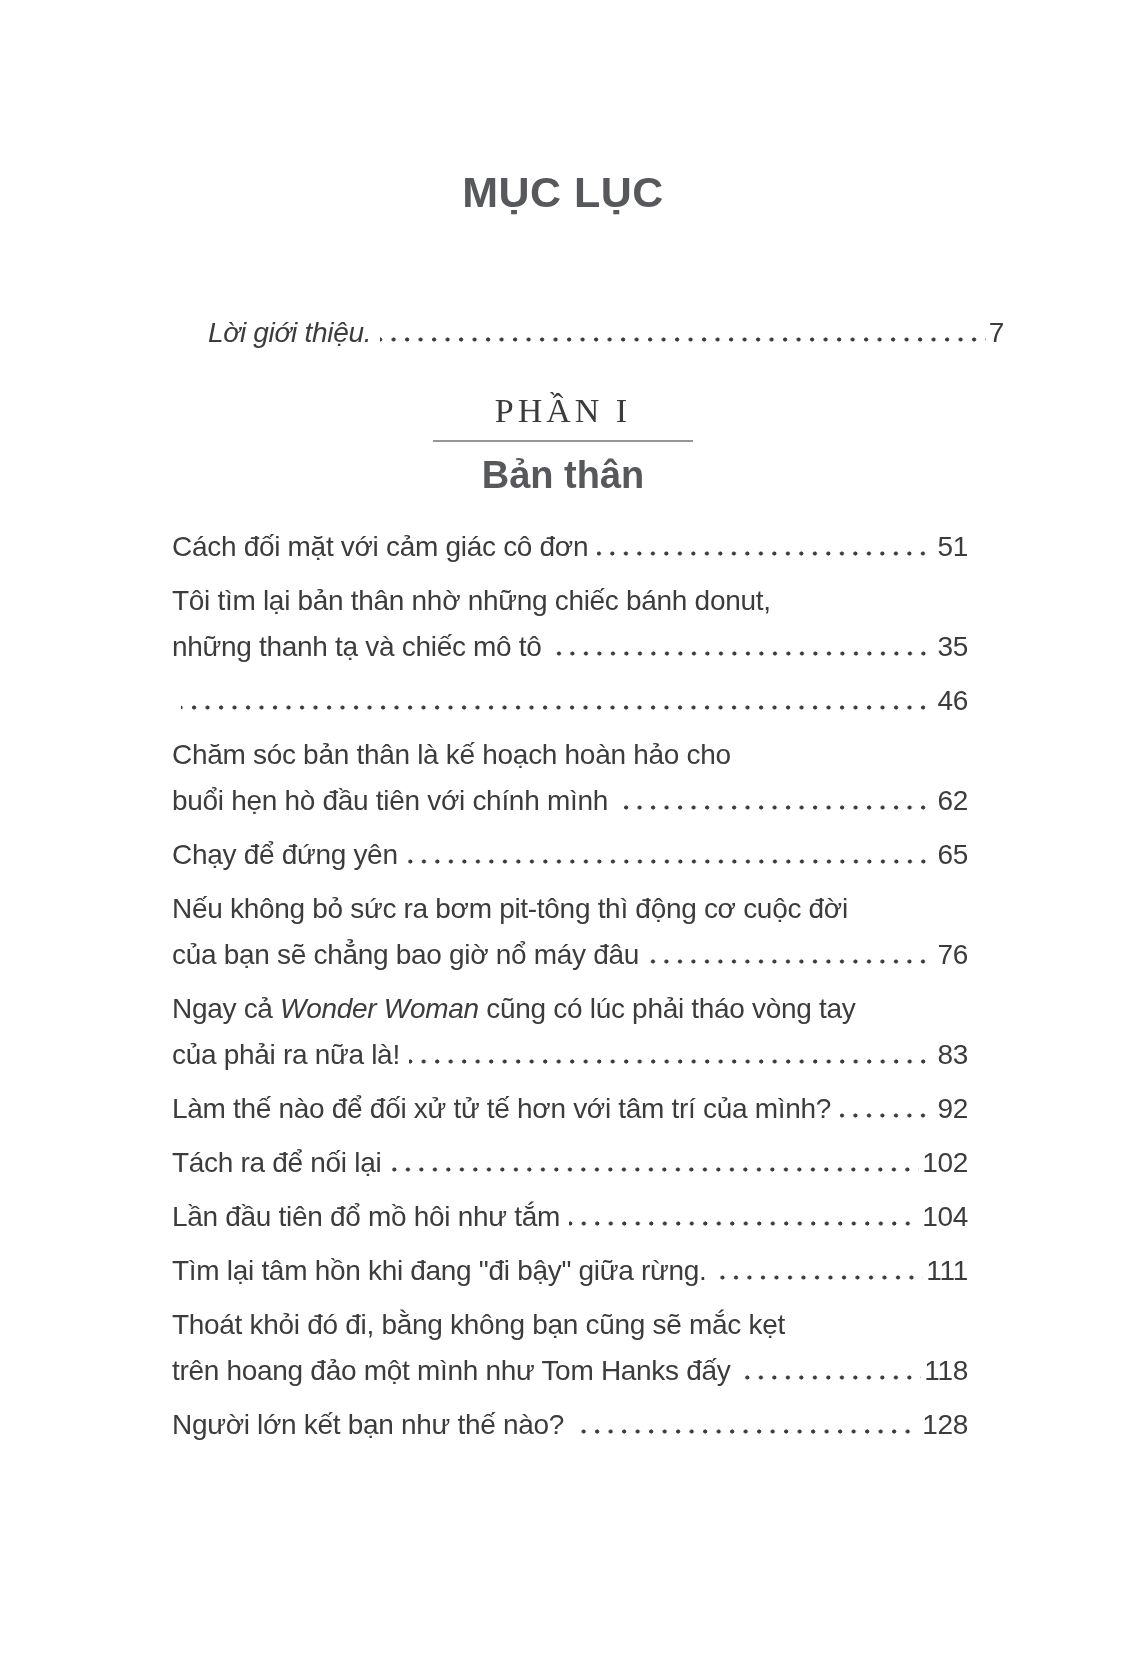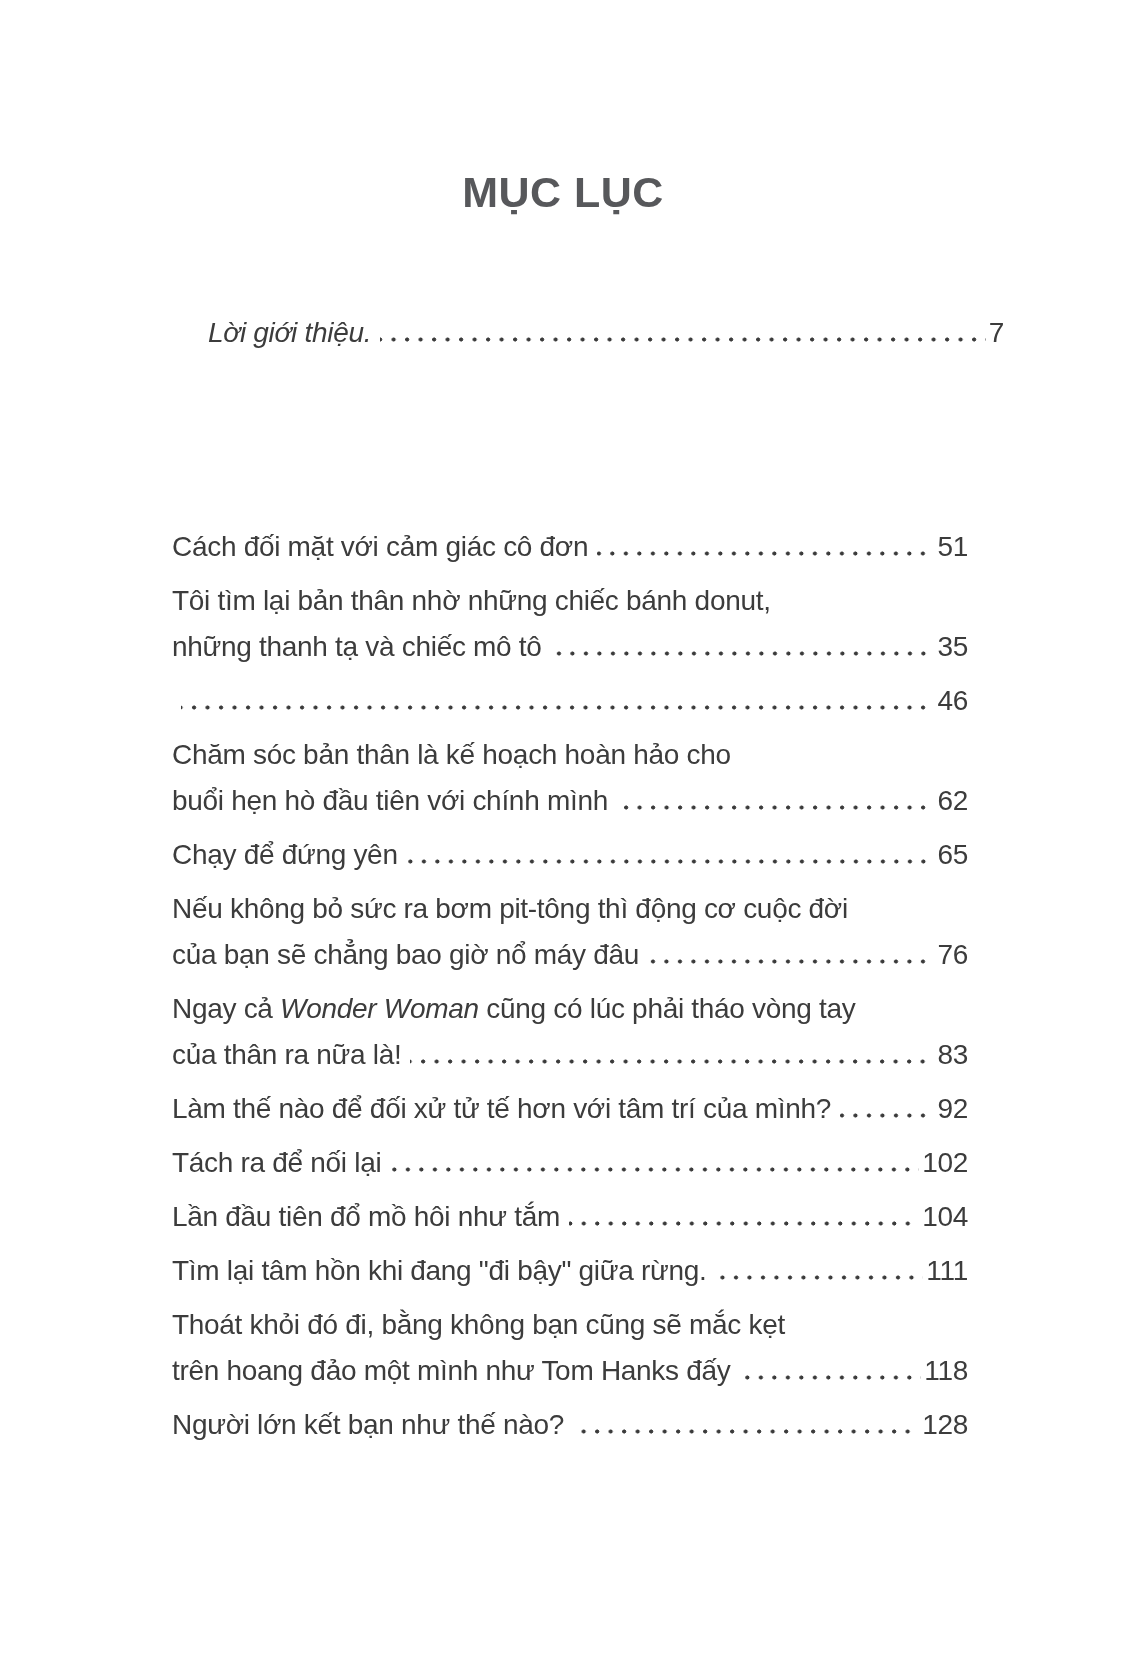--- a/index.html
+++ b/index.html
@@ -98,20 +98,25 @@
   <div class="book-title">MỤC LỤC</div>
 
   <div class="intro-row">
     <div class="line">
       <span class="text">Lời giới thiệu.</span>
       <span class="leader"></span>
       <span class="pagenum">7</span>
     </div>
   </div>
 
+  <div class="part-header">
+    <div class="part-kicker">PHẦN I</div>
+    <div class="part-rule"></div>
+    <div class="part-title">Bản thân</div>
+  </div>
 
   <div class="toc-list" id="toc-list">
       <div class="entry">
         <div class="line">
           <span class="text"><span>Cách đối mặt với cảm giác cô đơn</span></span>
           <span class="leader"></span>
           <span class="pagenum">51</span>
         </div>
       </div>
       <div class="entry">
@@ -155,21 +160,21 @@
           <span class="text"><span>của bạn sẽ chẳng bao giờ nổ máy đâu</span></span>
           <span class="leader"></span>
           <span class="pagenum">76</span>
         </div>
       </div>
       <div class="entry">
         <div class="line">
           <span class="text"><span>Ngay cả </span><span class="it">Wonder Woman</span><span> cũng có lúc phải tháo vòng tay</span></span>
         </div>
         <div class="line">
-          <span class="text"><span>của thân ra nữa là!</span></span>
+          <span class="text"><span>của phải ra nữa là!</span></span>
           <span class="leader"></span>
           <span class="pagenum">83</span>
         </div>
       </div>
       <div class="entry">
         <div class="line">
           <span class="text"><span>Làm thế nào để đối xử tử tế hơn với tâm trí của mình?</span></span>
           <span class="leader"></span>
           <span class="pagenum">92</span>
         </div>

